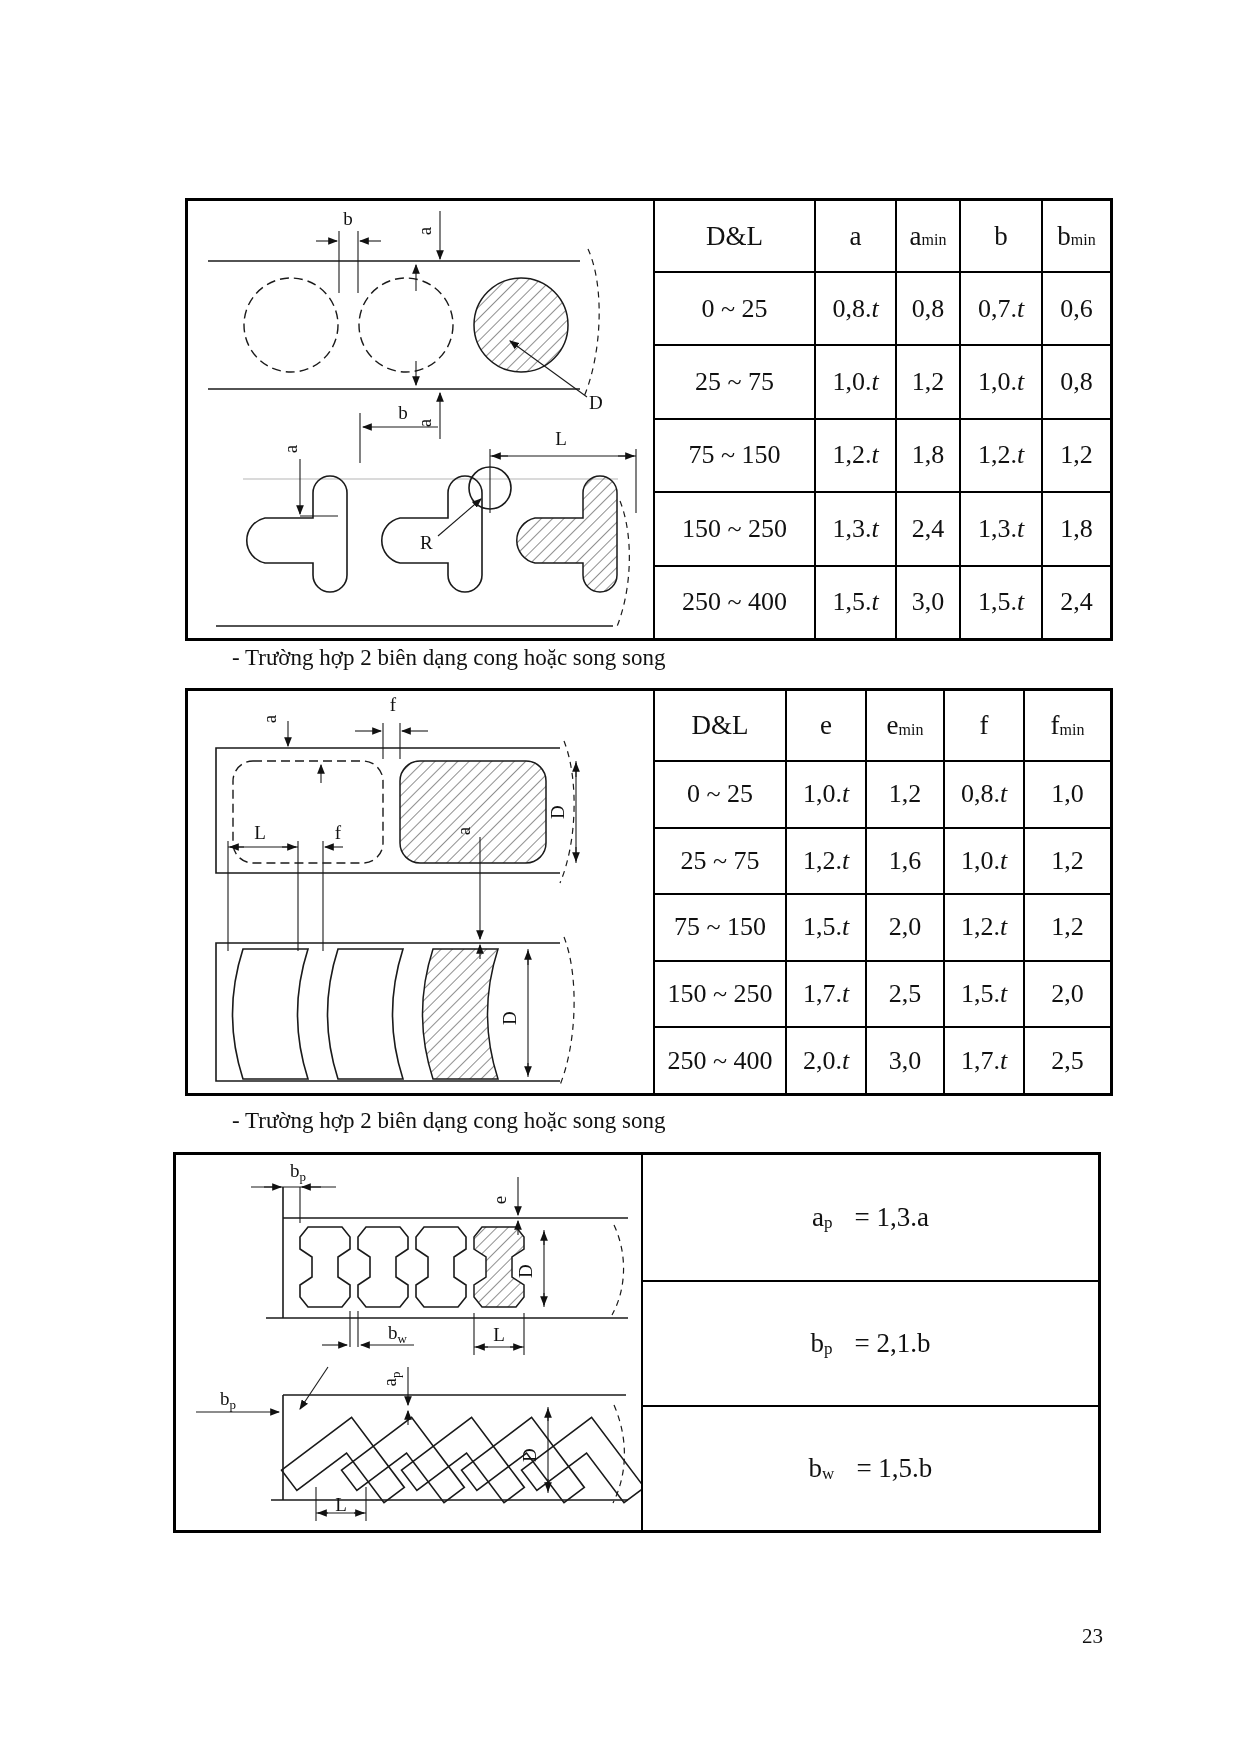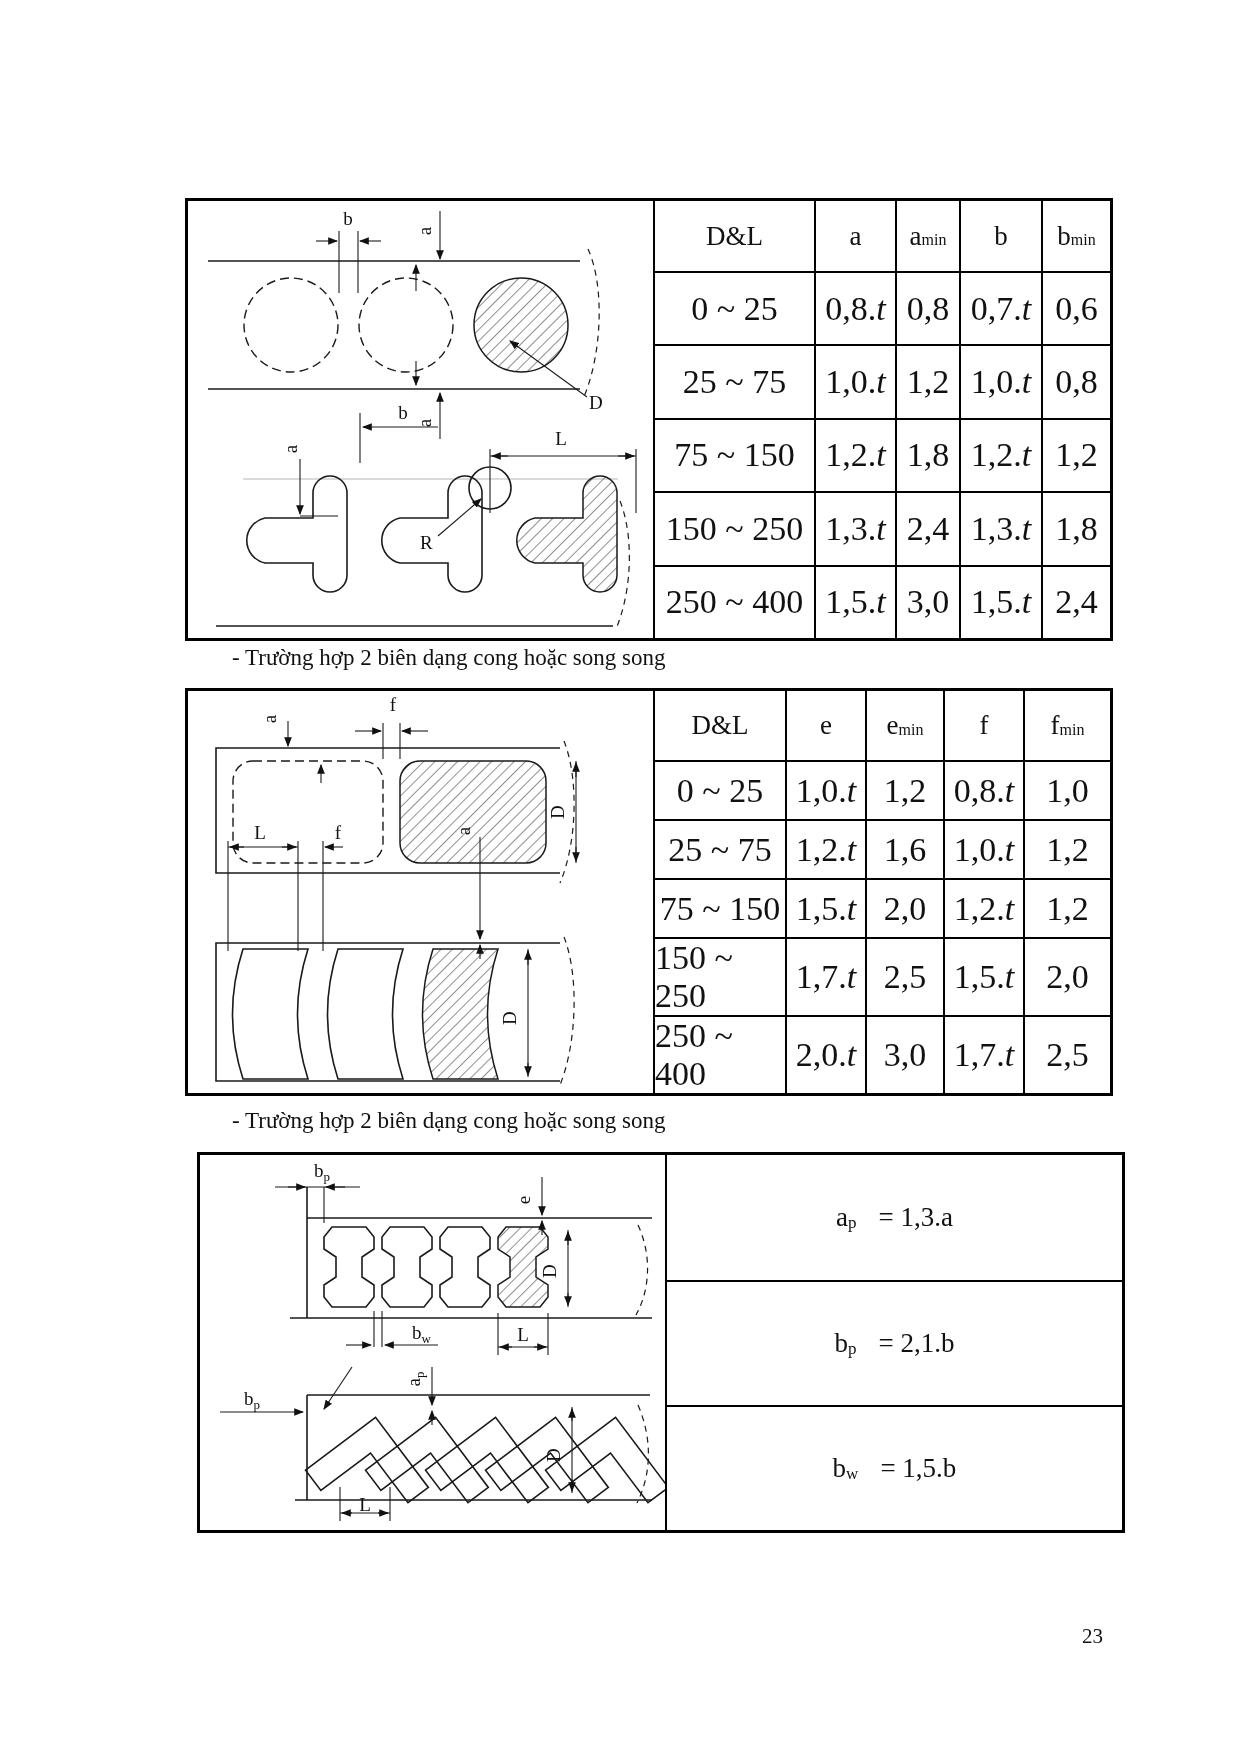--- a/index.html
+++ b/index.html
@@ -6,21 +6,21 @@
   .page{position:relative;width:1240px;height:1754px;background:#ffffff;margin:0 auto;
         font-family:"Liberation Serif",serif;color:#000;overflow:hidden}
   .title{position:absolute;font-size:23px;white-space:nowrap;color:#111}
   .title .math{font-style:italic;margin-left:8px}
   .box{position:absolute;border:3px solid #000;display:flex;background:#fff}
   .draw{flex:0 0 465px;position:relative}
   .draw svg{display:block;width:465px;height:100%}
   .tbl{border-left:2px solid #000;display:grid;flex:1;height:100%}
   .t1{grid-template-columns:159px 81px 64px 82px 1fr;grid-template-rows:70px repeat(5,1fr)}
   .t2{grid-template-columns:130px 80px 78px 80px 1fr;grid-template-rows:69px repeat(5,1fr)}
-  .c{display:flex;align-items:center;justify-content:center;font-size:34px;
+  .c{display:flex;align-items:center;justify-content:center;font-size:26px;
      border-left:2px solid #000;border-top:2px solid #000;color:#111}
   .c0{border-left:none}
   .r0{border-top:none}
   .hc{font-size:27px}
   .c sub{font-size:16px;line-height:0;margin-top:8px}
   .tval i{font-style:italic}
   .fcol{border-left:2px solid #000;flex:1;display:grid;grid-template-rows:1fr 1fr 1fr}
   .frow{display:flex;align-items:center;justify-content:center;font-size:27px;color:#111}
   .frow + .frow{border-top:2px solid #000}
   .frow sub{font-size:17px;line-height:0;margin-top:10px}
@@ -268,21 +268,21 @@
       <div class="c tval">3,0</div>
       <div class="c tval">1,7.<i>t</i></div>
       <div class="c tval">2,5</div>
     </div>
   </div>
 
   <div class="title" style="left:232px;top:1108px">
     <span>- Trường hợp 2 biên dạng cong hoặc song song</span>
   </div>
 
-  <div class="box" style="left:197px;top:1152px;width:922px;height:375px">
+  <div class="box" style="left:173px;top:1152px;width:922px;height:375px">
     <div class="draw">
       <svg viewBox="0 0 465 375" preserveAspectRatio="none">
         <g>
           <line x1="107" y1="32" x2="107" y2="163" class="ln"></line>
           <line x1="107" y1="63" x2="452" y2="63" class="ln"></line>
           <line x1="90" y1="163" x2="452" y2="163" class="ln"></line>
           <path d="M438,70 C452,100 450,135 436,160" class="brk"></path>
           <line x1="107" y1="240" x2="107" y2="345" class="ln"></line>
           <line x1="107" y1="240" x2="450" y2="240" class="ln"></line>
           <line x1="95" y1="345" x2="452" y2="345" class="ln"></line>

